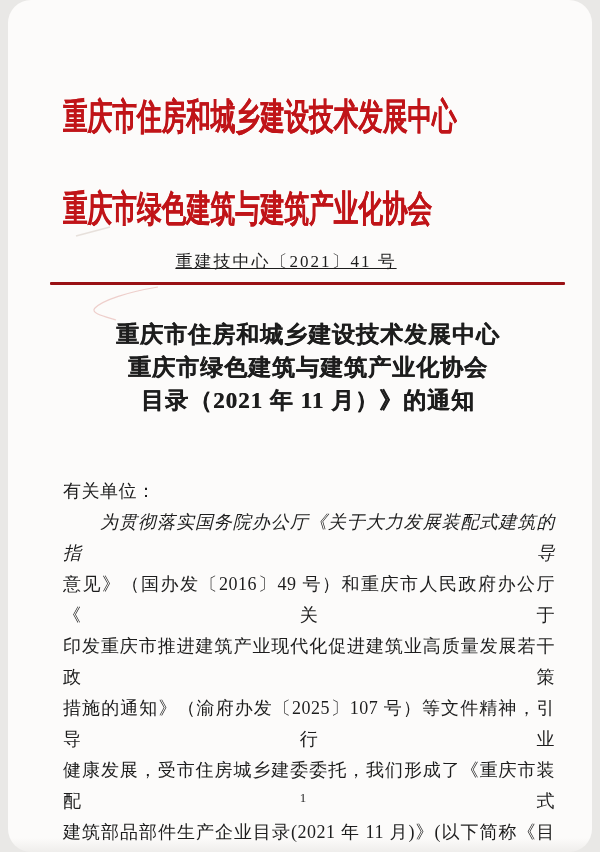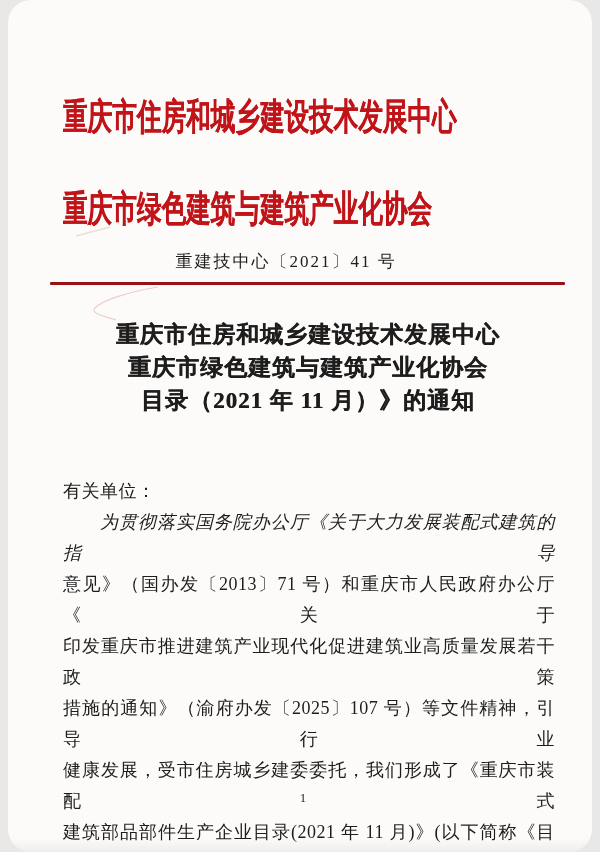--- a/index.html
+++ b/index.html
@@ -63,20 +63,21 @@
   
   .doc-number {
     position: absolute;
     top: 250px;
     left: 0;
     width: 556px;
     text-align: center;
     font-size: 17px;
     color: var(--text-black);
     letter-spacing: 2px;
+    text-decoration: underline;
   }
 
   
   .red-line {
     position: absolute;
     top: 282px;
     left: 42px;
     width: 515px;
     height: 3px;
     background: var(--separator-red);
@@ -158,21 +159,21 @@
   <div class="title-block">
     <div class="title-line">重庆市住房和城乡建设技术发展中心</div>
     <div class="title-line">重庆市绿色建筑与建筑产业化协会</div>
     <div class="title-line">目录（2021 年 11 月）》的通知</div>
   </div>
 
   <div class="body-block">
     <div class="body-line">有关单位：</div>
 
     <div class="body-line fill indent">为贯彻落实国务院办公厅《关于大力发展装配式建筑的指导</div>
-    <div class="body-line fill">意见》（国办发〔2013〕71 号）和重庆市人民政府办公厅《关于</div>
+    <div class="body-line fill">意见》（国办发〔2016〕49 号）和重庆市人民政府办公厅《关于</div>
     <div class="body-line fill">印发重庆市推进建筑产业现代化促进建筑业高质量发展若干政策</div>
     <div class="body-line fill">措施的通知》（渝府办发〔2025〕107 号）等文件精神，引导行业</div>
     <div class="body-line fill">健康发展，受市住房城乡建委委托，我们形成了《重庆市装配式</div>
     <div class="body-line fill">建筑部品部件生产企业目录(2021 年 11 月)》(以下简称《目录》)，</div>
 
   </div>
 
   <div class="page-number">1</div>
 
 </div>

